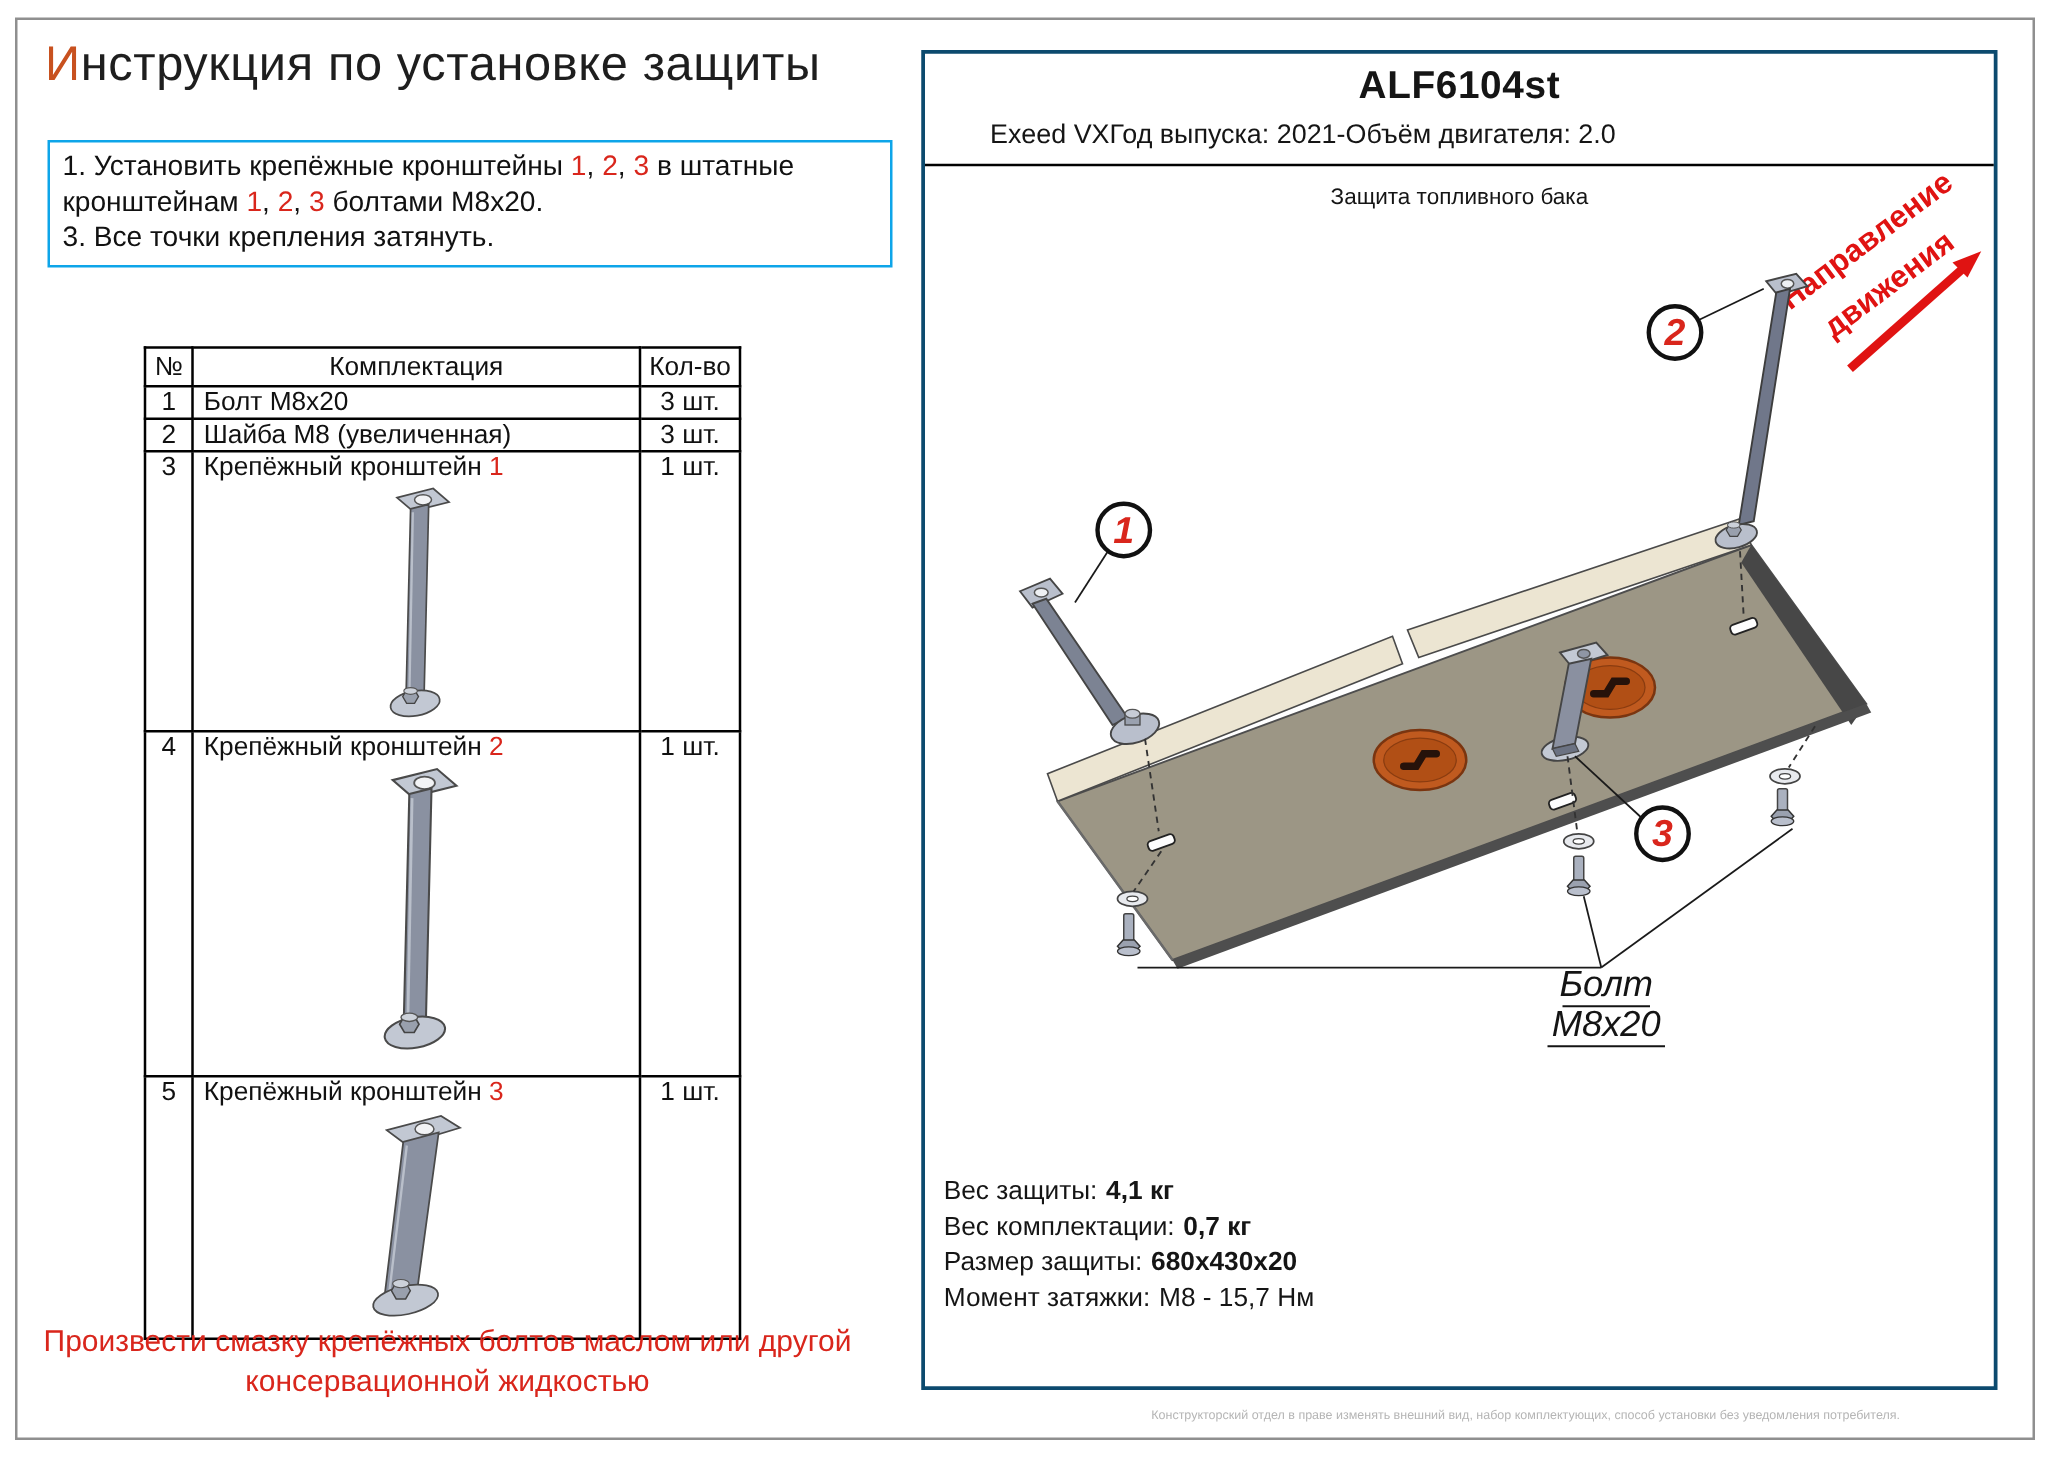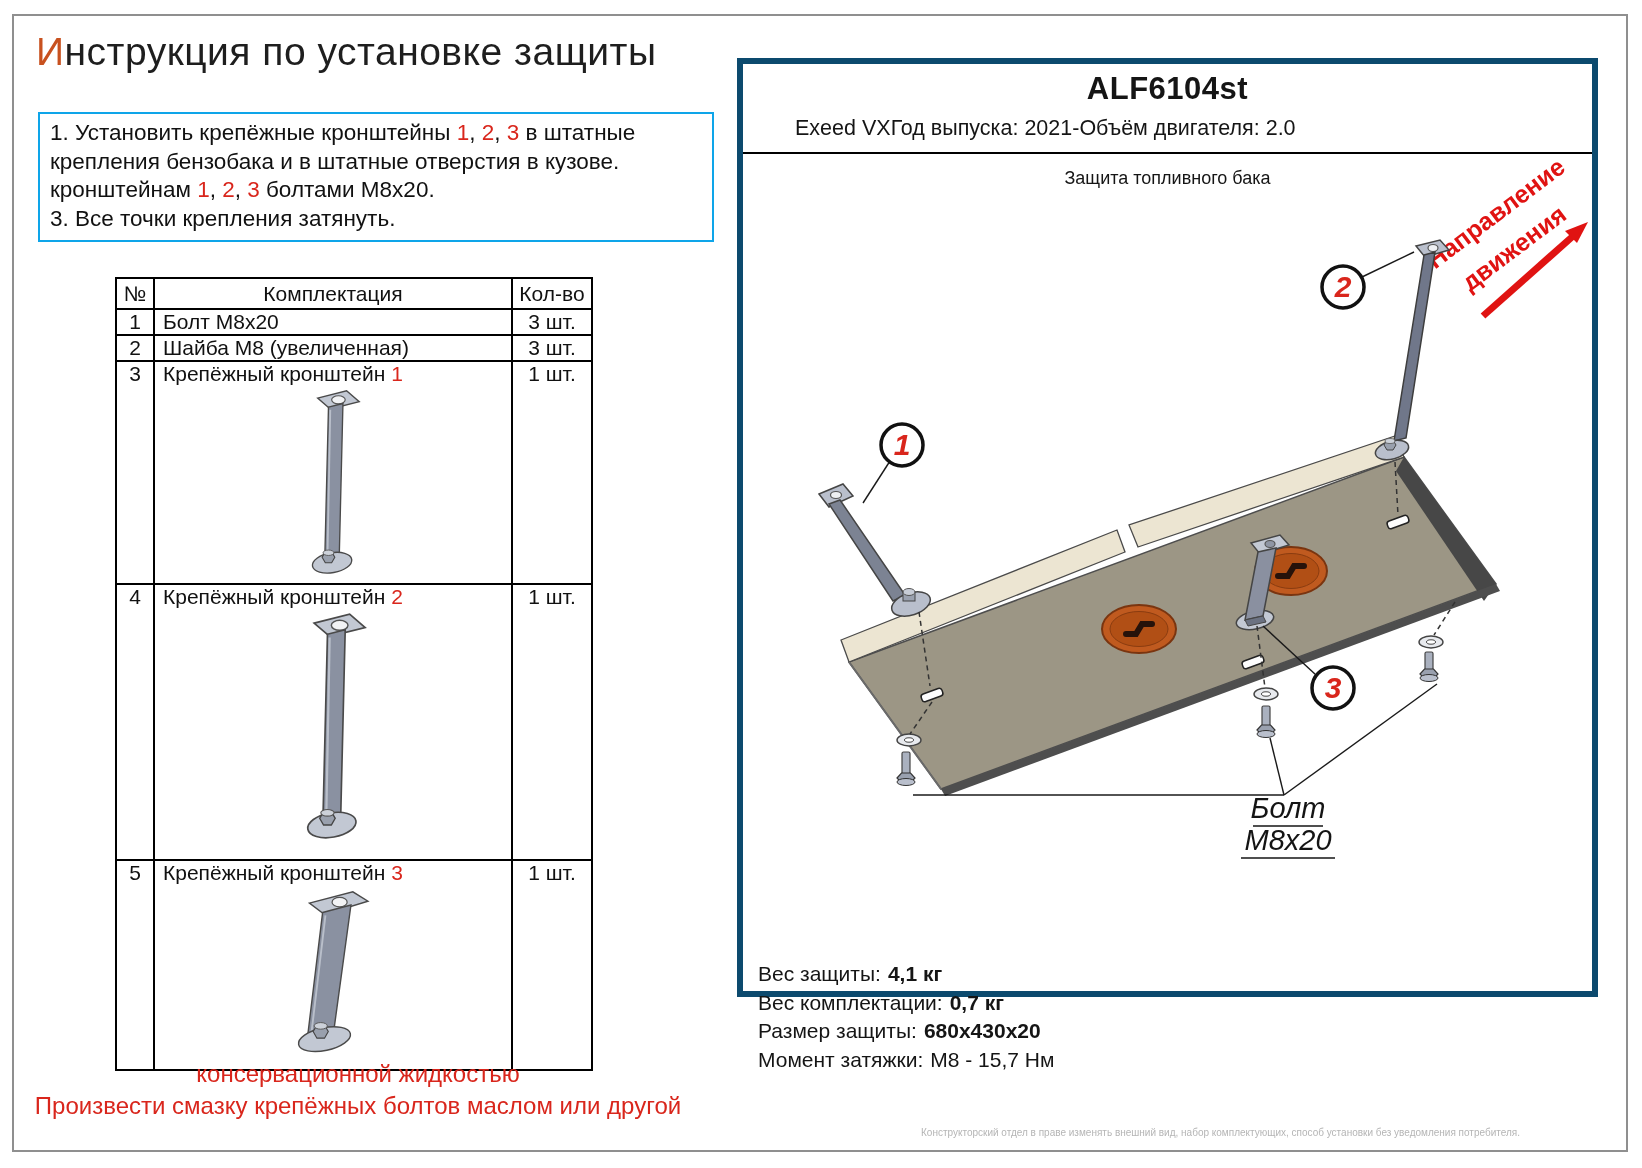--- a/index.html
+++ b/index.html
@@ -19,22 +19,22 @@
   .parts-table th,.parts-table td{border:2px solid #000;vertical-align:top;}
   .parts-table th{font-weight:normal;text-align:center;height:29px;line-height:29px;padding:0 4px;}
   .col-num{width:38px;} .col-name{width:358px;} .col-qty{width:80px;}
   td.c-num{text-align:center;line-height:22px;padding-top:1px;}
   td.c-name{text-align:left;padding:1px 8px 0 8px;line-height:22px;}
   td.c-qty{text-align:center;line-height:22px;padding-top:1px;}
   .bracket-img{text-align:center;margin-top:4px;}
   .lube-note{position:absolute;left:30px;top:1058px;width:656px;text-align:center;
         font-size:24px;line-height:32px;color:#d9261c;}
   
-  .panel{position:absolute;left:737px;top:58px;width:861px;height:939px;
-        border:6px solid #0c4a6e;box-sizing:border-box;}
+  .panel{position:absolute;left:737px;top:40px;width:861px;height:1072px;
+        border:3px solid #0c4a6e;box-sizing:border-box;}
   .panel-header{height:90px;border-bottom:2px solid #000;box-sizing:border-box;}
   .model{ text-align:center;font-size:31px;font-weight:bold;padding-top:7px;letter-spacing:.5px;}
   .meta-row{display:flex;justify-content:flex-start;padding:9px 38px 0 52px;font-size:21.5px;}
   .panel-body{position:relative;height:978px;}
   .drawing-title{position:absolute;top:14px;left:0;right:0;text-align:center;font-size:18px;}
   svg.drawing{position:absolute;left:0;top:0;}
   .specs{position:absolute;left:15px;top:806px;font-size:21px;line-height:28.5px;}
   .spec-line .val{margin-left:7px;}
   .spec-line .val.bold{font-weight:bold;}
   .footer-note{position:absolute;top:1127px;right:122px;font-size:10px;color:#b5b5b5;}
@@ -67,21 +67,20 @@
 
 <div class="page">
   <div class="outer-border"></div>
 
   <div class="title">
     <span class="accent">И</span><span>нструкция по установке защиты</span>
   </div>
 
   <div class="instr-box" id="instr-box">
       <div><span>1. Установить крепёжные кронштейны </span><span class="red">1</span><span>, </span><span class="red">2</span><span>, </span><span class="red">3</span><span> в штатные</span></div>
-      <div><span>крепления бензобака и в штатные отверстия в кузове.</span></div>
       <div><span>кронштейнам </span><span class="red">1</span><span>, </span><span class="red">2</span><span>, </span><span class="red">3</span><span> болтами М8х20.</span></div>
       <div><span>3. Все точки крепления затянуть.</span></div>
     </div>
 
   <table class="parts-table">
     <colgroup>
         <col class="col-num">
         <col class="col-name">
         <col class="col-qty">
       </colgroup>
@@ -121,22 +120,22 @@
           <td class="c-num">5</td>
           <td class="c-name"><span>Крепёжный кронштейн </span><span class="red">3</span><div class="bracket-img"><svg viewBox="0 0 110 180" width="104" height="170">
                 <use href="#bracket-b" xlink:href="#bracket-b"></use>
               </svg></div></td>
           <td class="c-qty">1 шт.</td>
         </tr>
       </tbody>
   </table>
 
   <div class="lube-note">
+    <div>Произвести смазку крепёжных болтов маслом или другой</div>
     <div>консервационной жидкостью</div>
-    <div>Произвести смазку крепёжных болтов маслом или другой</div>
   </div>
 
   <div class="panel">
     <div class="panel-header">
       <div class="model">ALF6104st</div>
       <div class="meta-row">
         <span>Exeed VX</span>
         <span>Год выпуска: 2021-</span>
         <span>Объём двигателя: 2.0</span>
       </div>

